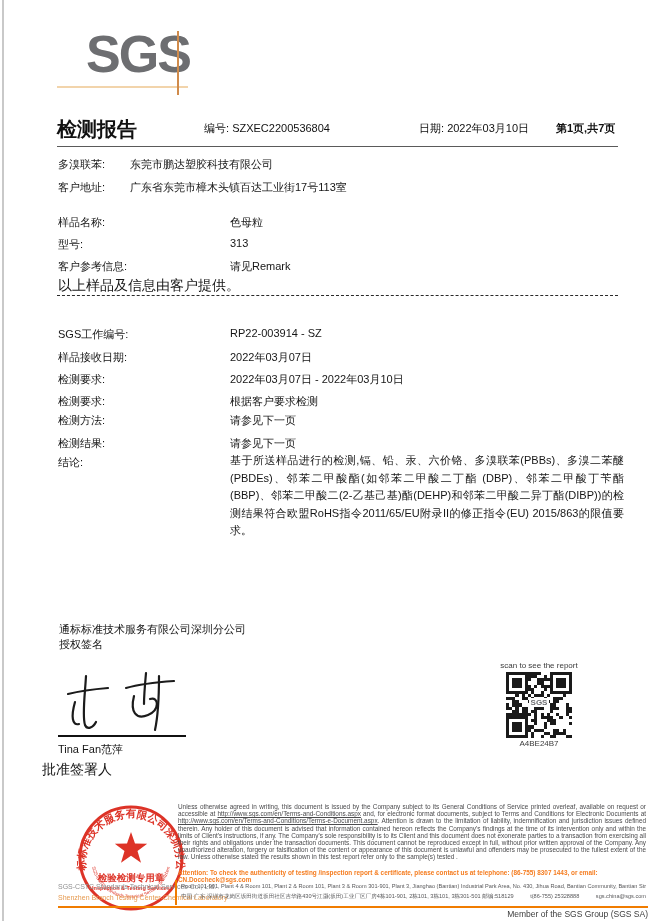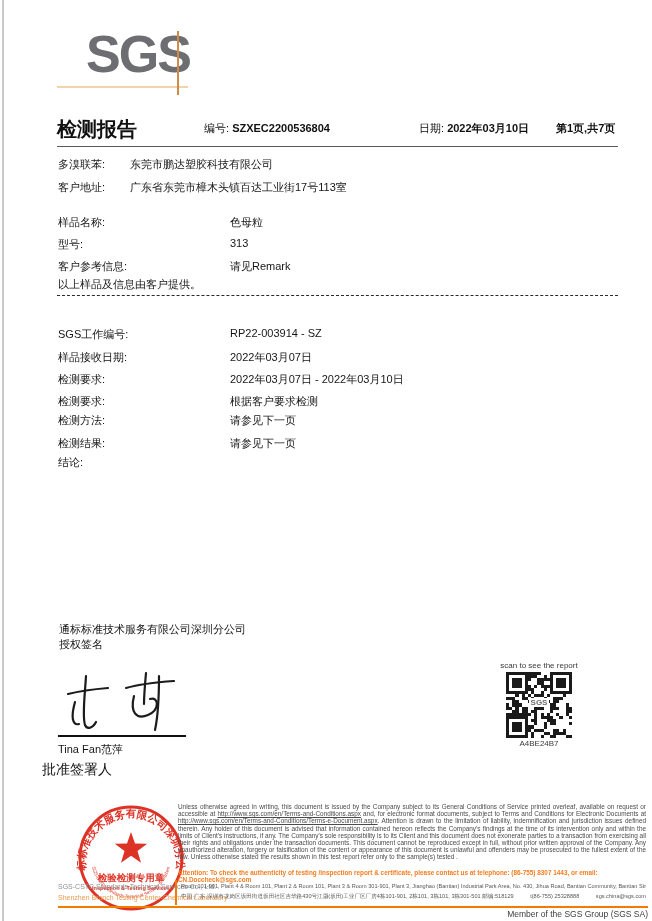--- a/index.html
+++ b/index.html
@@ -10,31 +10,31 @@
   .edge{position:absolute;left:2px;top:0;width:2px;height:921px;background:#c9c9c9;}
   
   .logo{position:absolute;left:86px;top:24px;font-size:52px;font-weight:bold;
         color:#6d6e71;letter-spacing:-2px;line-height:60px;}
   .logo-underline{position:absolute;left:57px;top:86px;width:131px;height:2px;background:#f2d4ab;}
   .logo-vline{position:absolute;left:177px;top:31px;width:2px;height:64px;background:#d08b4b;}
   
   .title{position:absolute;left:57px;top:116px;font-size:20px;font-weight:bold;color:#111;}
   .hfield{position:absolute;top:121px;font-size:11px;color:#111;}
   .hlabel{font-weight:normal;}
-  .hval{font-weight:bold;}
+  .hval{font-weight:normal;}
   .no-field{left:204px;}
   .date-field{left:419px;}
   .page-field{left:556px;font-weight:bold;}
   .header-rule{position:absolute;left:57px;top:146px;width:561px;height:1px;background:#5a5a5a;}
   
   .row-label{position:absolute;left:58px;font-size:11px;color:#161616;}
   .row-value{position:absolute;font-size:11px;color:#161616;}
   .v-narrow{left:130px;}
   .v-wide{left:230px;}
-  .note{position:absolute;left:58px;font-size:11px;color:#161616;}
+  .note{position:absolute;left:58px;font-size:14px;color:#161616;}
   .dashed{position:absolute;left:57px;top:295px;width:561px;border-top:1.5px dashed #2a2a2a;}
   .conclusion{position:absolute;left:230px;top:452px;width:394px;font-size:11px;
               line-height:17.5px;color:#161616;text-align:justify;}
   
   .sig-company{position:absolute;left:59px;top:622px;font-size:11px;color:#161616;}
   .sig-auth{position:absolute;left:59px;top:637px;font-size:11px;color:#161616;}
   .sig-svg{position:absolute;left:62px;top:668px;}
   .sig-line{position:absolute;left:58px;top:735px;width:128px;height:2px;background:#111;}
   .sig-name{position:absolute;left:58px;top:742px;font-size:11px;color:#161616;}
   .sig-role{position:absolute;left:42px;top:761px;font-size:14px;color:#161616;}
@@ -113,20 +113,21 @@
   <div class="row-label" style="top:372px">检测要求:</div>
   <div class="row-value v-wide" style="top:372px">2022年03月07日 - 2022年03月10日</div>
   <div class="row-label" style="top:394px">检测要求:</div>
   <div class="row-value v-wide" style="top:394px">根据客户要求检测</div>
   <div class="row-label" style="top:413px">检测方法:</div>
   <div class="row-value v-wide" style="top:413px">请参见下一页</div>
   <div class="row-label" style="top:436px">检测结果:</div>
   <div class="row-value v-wide" style="top:436px">请参见下一页</div>
 
   <div class="row-label" style="top:455px">结论:</div>
+  <div class="conclusion">基于所送样品进行的检测,镉、铅、汞、六价铬、多溴联苯(PBBs)、多溴二苯醚(PBDEs)、邻苯二甲酸酯(如邻苯二甲酸二丁酯 (DBP)、邻苯二甲酸丁苄酯(BBP)、邻苯二甲酸二(2-乙基己基)酯(DEHP)和邻苯二甲酸二异丁酯(DIBP))的检测结果符合欧盟RoHS指令2011/65/EU附录II的修正指令(EU) 2015/863的限值要求。</div>
 
   <div class="sig-company">通标标准技术服务有限公司深圳分公司</div>
   <div class="sig-auth">授权签名</div>
   <svg class="sig-svg" width="140" height="66" viewBox="0 0 140 66">
     <g fill="none" stroke="#1b1b1b" stroke-width="2.2" stroke-linecap="round">
       <path d="M6,26 C18,23 34,21 46,20"></path>
       <path d="M24,8 C23,26 20,48 23,57 C25,62 31,60 34,54"></path>
       <path d="M13,34 C9,48 10,58 17,56"></path>
       <path d="M64,20 C78,16 98,14 112,13"></path>
       <path d="M84,5 C83,16 82,28 82,36"></path>

